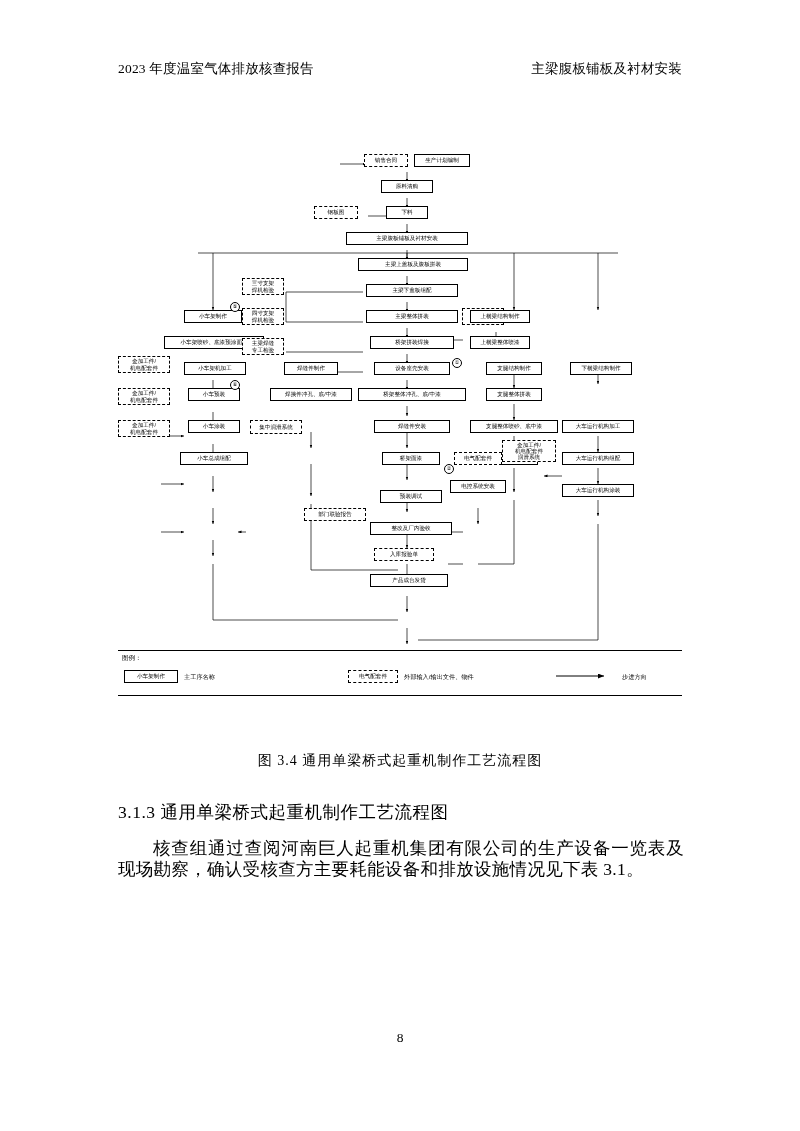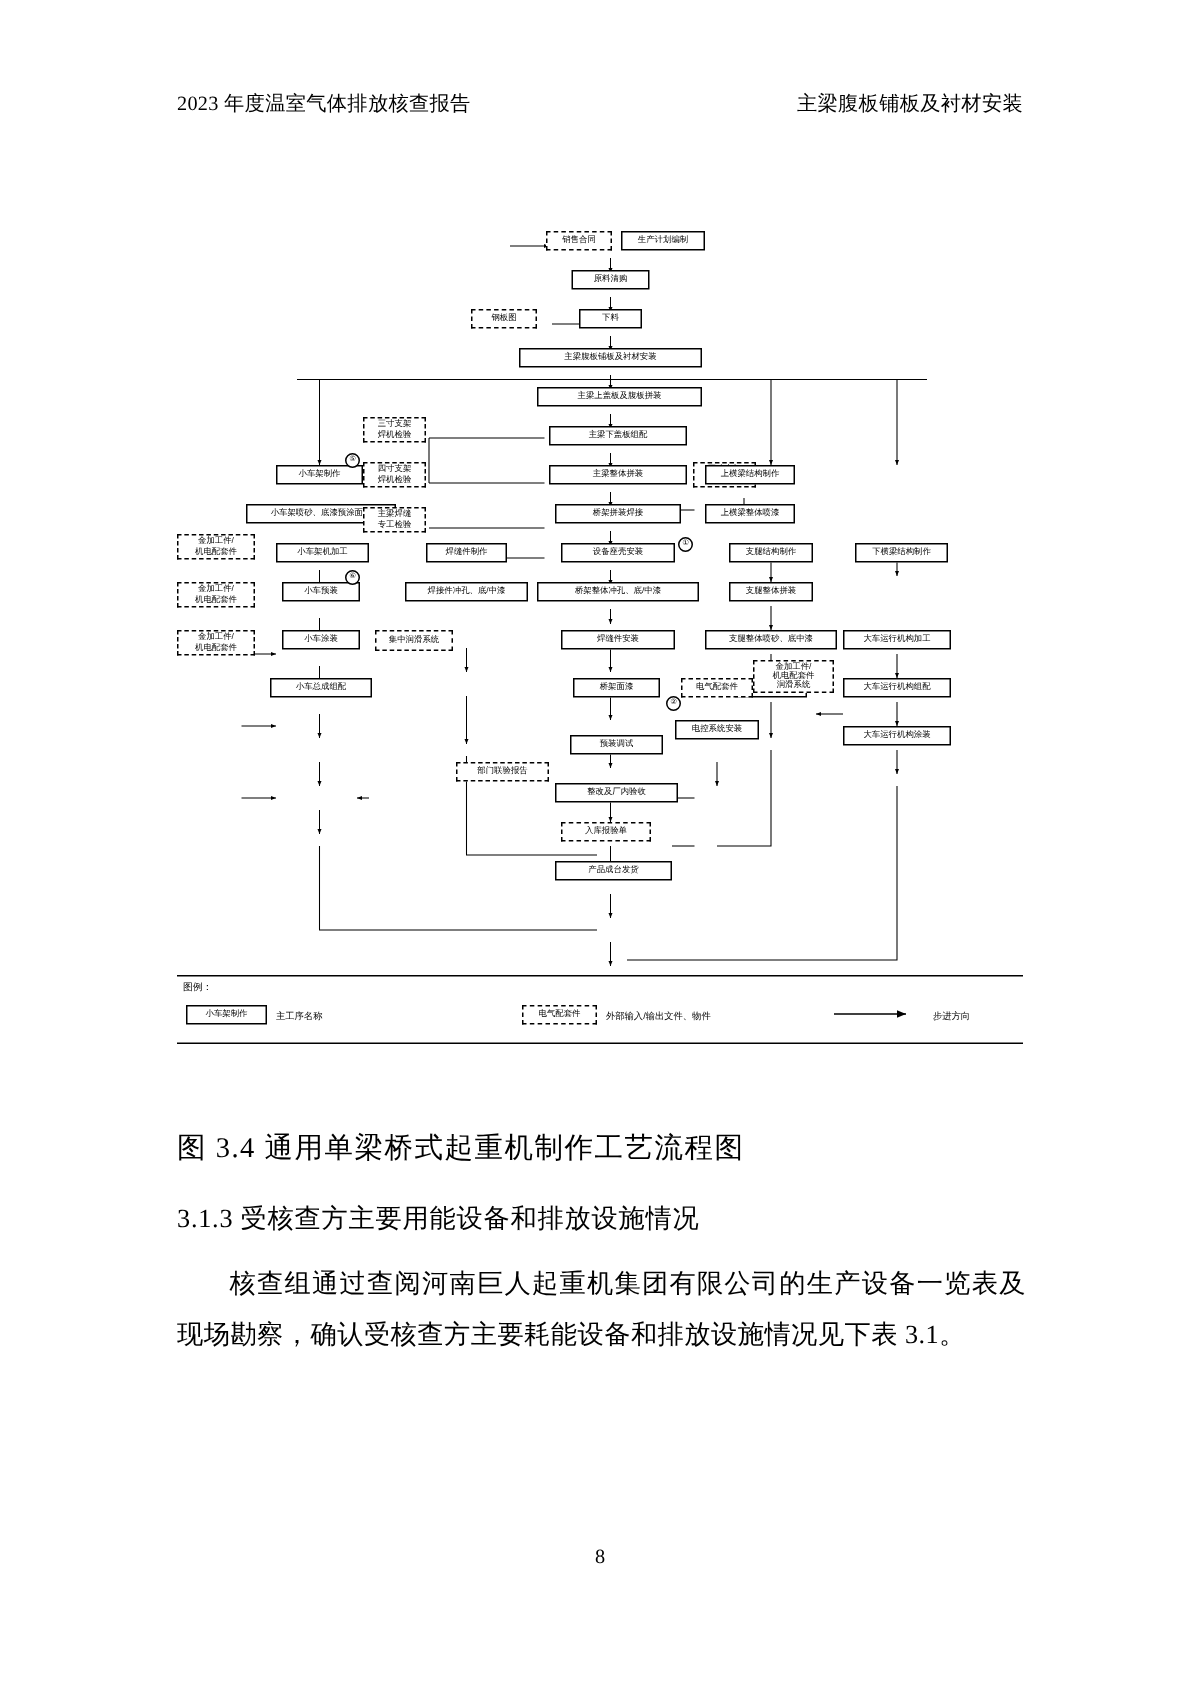--- a/index.html
+++ b/index.html
@@ -92,40 +92,41 @@
     border-top: 1px solid #000;
     border-bottom: 1px solid #000;
   }
 
   
   .fig-caption {
     position: absolute;
     left: 118px;
     top: 752px;
     width: 564px;
-    font-size: 19px;
+    text-align: center;
+    font-size: 14px;
     letter-spacing: 1px;
   }
 
   
   .sec-title {
     position: absolute;
     left: 118px;
     top: 800px;
     width: 564px;
     font-size: 17.5px;
     letter-spacing: .5px;
   }
   .para {
     position: absolute;
     left: 118px;
     top: 838px;
     width: 566px;
     font-size: 17.5px;
-    line-height: 34px;
+    line-height: 21px;
     text-indent: 35px;
     text-align: justify;
     letter-spacing: .3px;
   }
   .page-number {
     position: absolute;
     left: 0;
     top: 1030px;
     width: 800px;
     text-align: center;
@@ -311,18 +312,18 @@
           <path d="M0,0 L6,2.5 L0,5 z" fill="#000"></path>
         </marker>
       </defs>
       <path d="M0,8 L48,8" stroke="#000" stroke-width="1" marker-end="url(#ah2)"></path>
     </svg>
     <div class="legend-text" style="left:504px;top:533px;">步进方向</div>
   </div>
 
   <div class="fig-caption">图 3.4   通用单梁桥式起重机制作工艺流程图</div>
 
-  <div class="sec-title">3.1.3  受核查方主要用能设备和排放设施情况</div>
+  <div class="sec-title">3.1.3  通用单梁桥式起重机制作工艺流程图</div>
 
   <div class="para">核查组通过查阅河南巨人起重机集团有限公司的生产设备一览表及现场勘察，确认受核查方主要耗能设备和排放设施情况见下表 3.1。</div>
 
   <div class="page-number">8</div>
 </div>
 
 </body></html>

